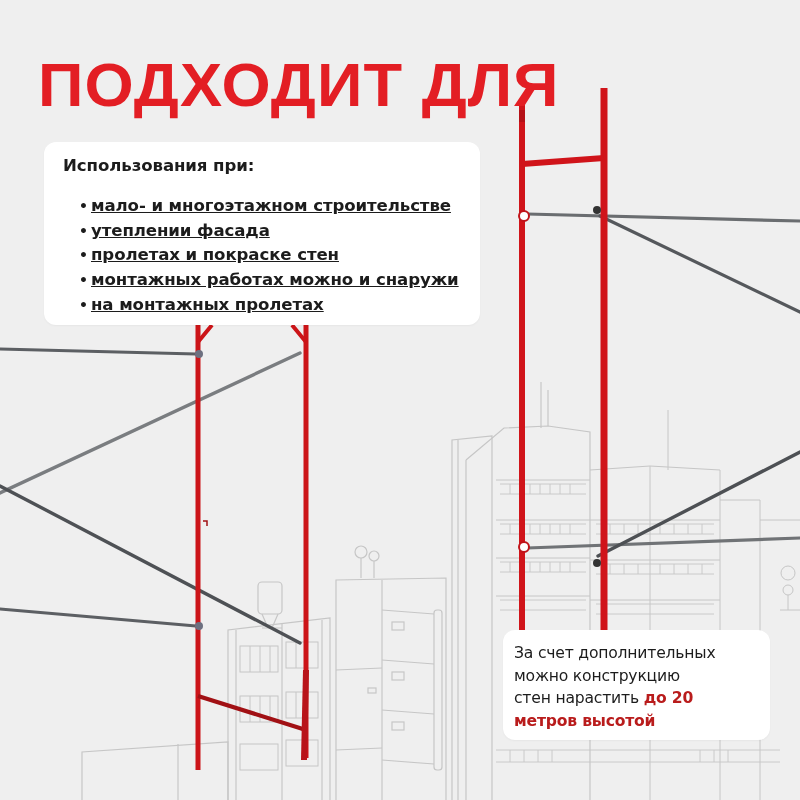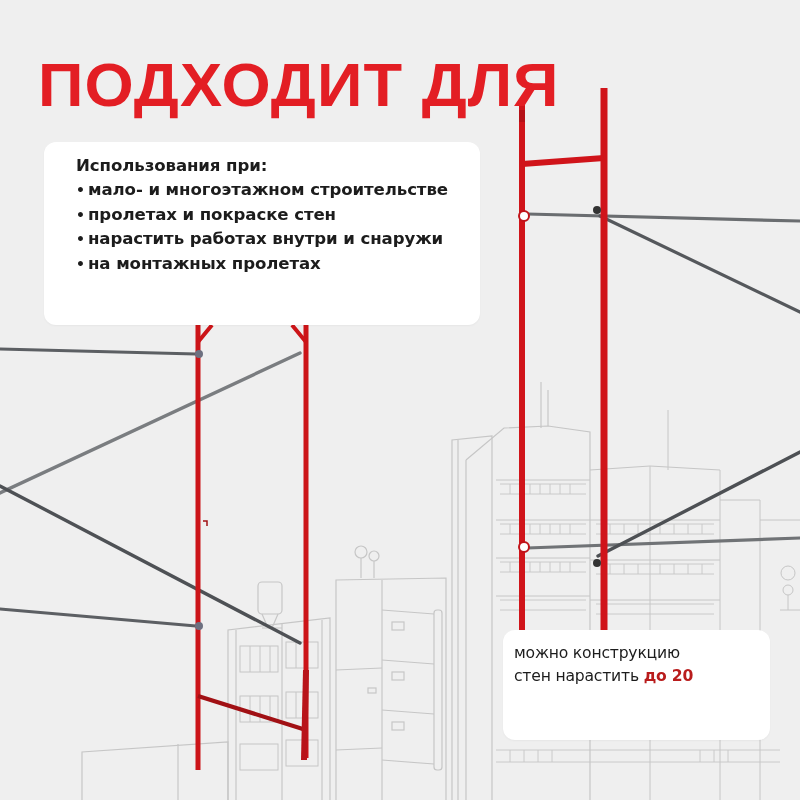--- a/index.html
+++ b/index.html
@@ -17,27 +17,27 @@
       color: #e31e24; letter-spacing: 1px;
       transform: scaleX(1.02); transform-origin: left top;
       white-space: nowrap;
     }
     .card {
       position: absolute; background: #ffffff; border-radius: 12px;
       box-shadow: 0 1px 2px rgba(0,0,0,0.04);
     }
     .card-uses {
       left: 44px; top: 142px; width: 436px; height: 183px;
-      padding: 12px 0 0 32px; box-sizing: border-box;
+      padding: 12px 0 0 19px; box-sizing: border-box;
       font-family: "DejaVu Sans", sans-serif; font-weight: 700;
       font-size: 16.6px; line-height: 23.8px; color: #1c1c1c;
       letter-spacing: -0.1px;
     }
     .card-uses .heading { display: block; }
-    .card-uses ul { list-style: none; margin: 0; padding: 0; }
+    .card-uses ul { list-style: none; margin: 16px; padding: 0; text-decoration: underline; }
     .card-uses li { white-space: nowrap; }
     .card-uses .bullet { display: inline-block; width: 12px; font-size: 14px; }
     .card-note {
       left: 503px; top: 630px; width: 267px; height: 110px;
       padding: 12px 0 0 11px; box-sizing: border-box;
       font-family: "DejaVu Sans", sans-serif; font-weight: 400;
       font-size: 15.6px; line-height: 22.5px; color: #1c1c1c;
       letter-spacing: -0.2px;
     }
     .card-note .accent { color: #b91c1c; font-weight: 700; }
@@ -161,22 +161,25 @@
     <circle cx="597" cy="563" r="4" fill="#333"></circle>
   </g>
 </svg>
 
 <div class="title">ПОДХОДИТ ДЛЯ</div>
 
 <div class="card card-uses">
   <span class="heading">Использования при:</span>
   <ul>
     <li><span class="bullet">•</span><span>мало- и многоэтажном строительстве</span></li>
+    <li><span class="bullet">•</span><span>утеплении фасада</span></li>
     <li><span class="bullet">•</span><span>пролетах и покраске стен</span></li>
-    <li><span class="bullet">•</span><span>нарастить работах внутри и снаружи</span></li>
+    <li><span class="bullet">•</span><span>монтажных работах можно и снаружи</span></li>
     <li><span class="bullet">•</span><span>на монтажных пролетах</span></li>
   </ul>
 </div>
 
 <div class="card card-note">
+  <div>За счет дополнительных</div>
   <div>можно конструкцию</div>
   <div><span>стен нарастить </span><span class="accent">до 20</span></div>
+  <div class="accent">метров высотой</div>
 </div>
 
 </body></html>

